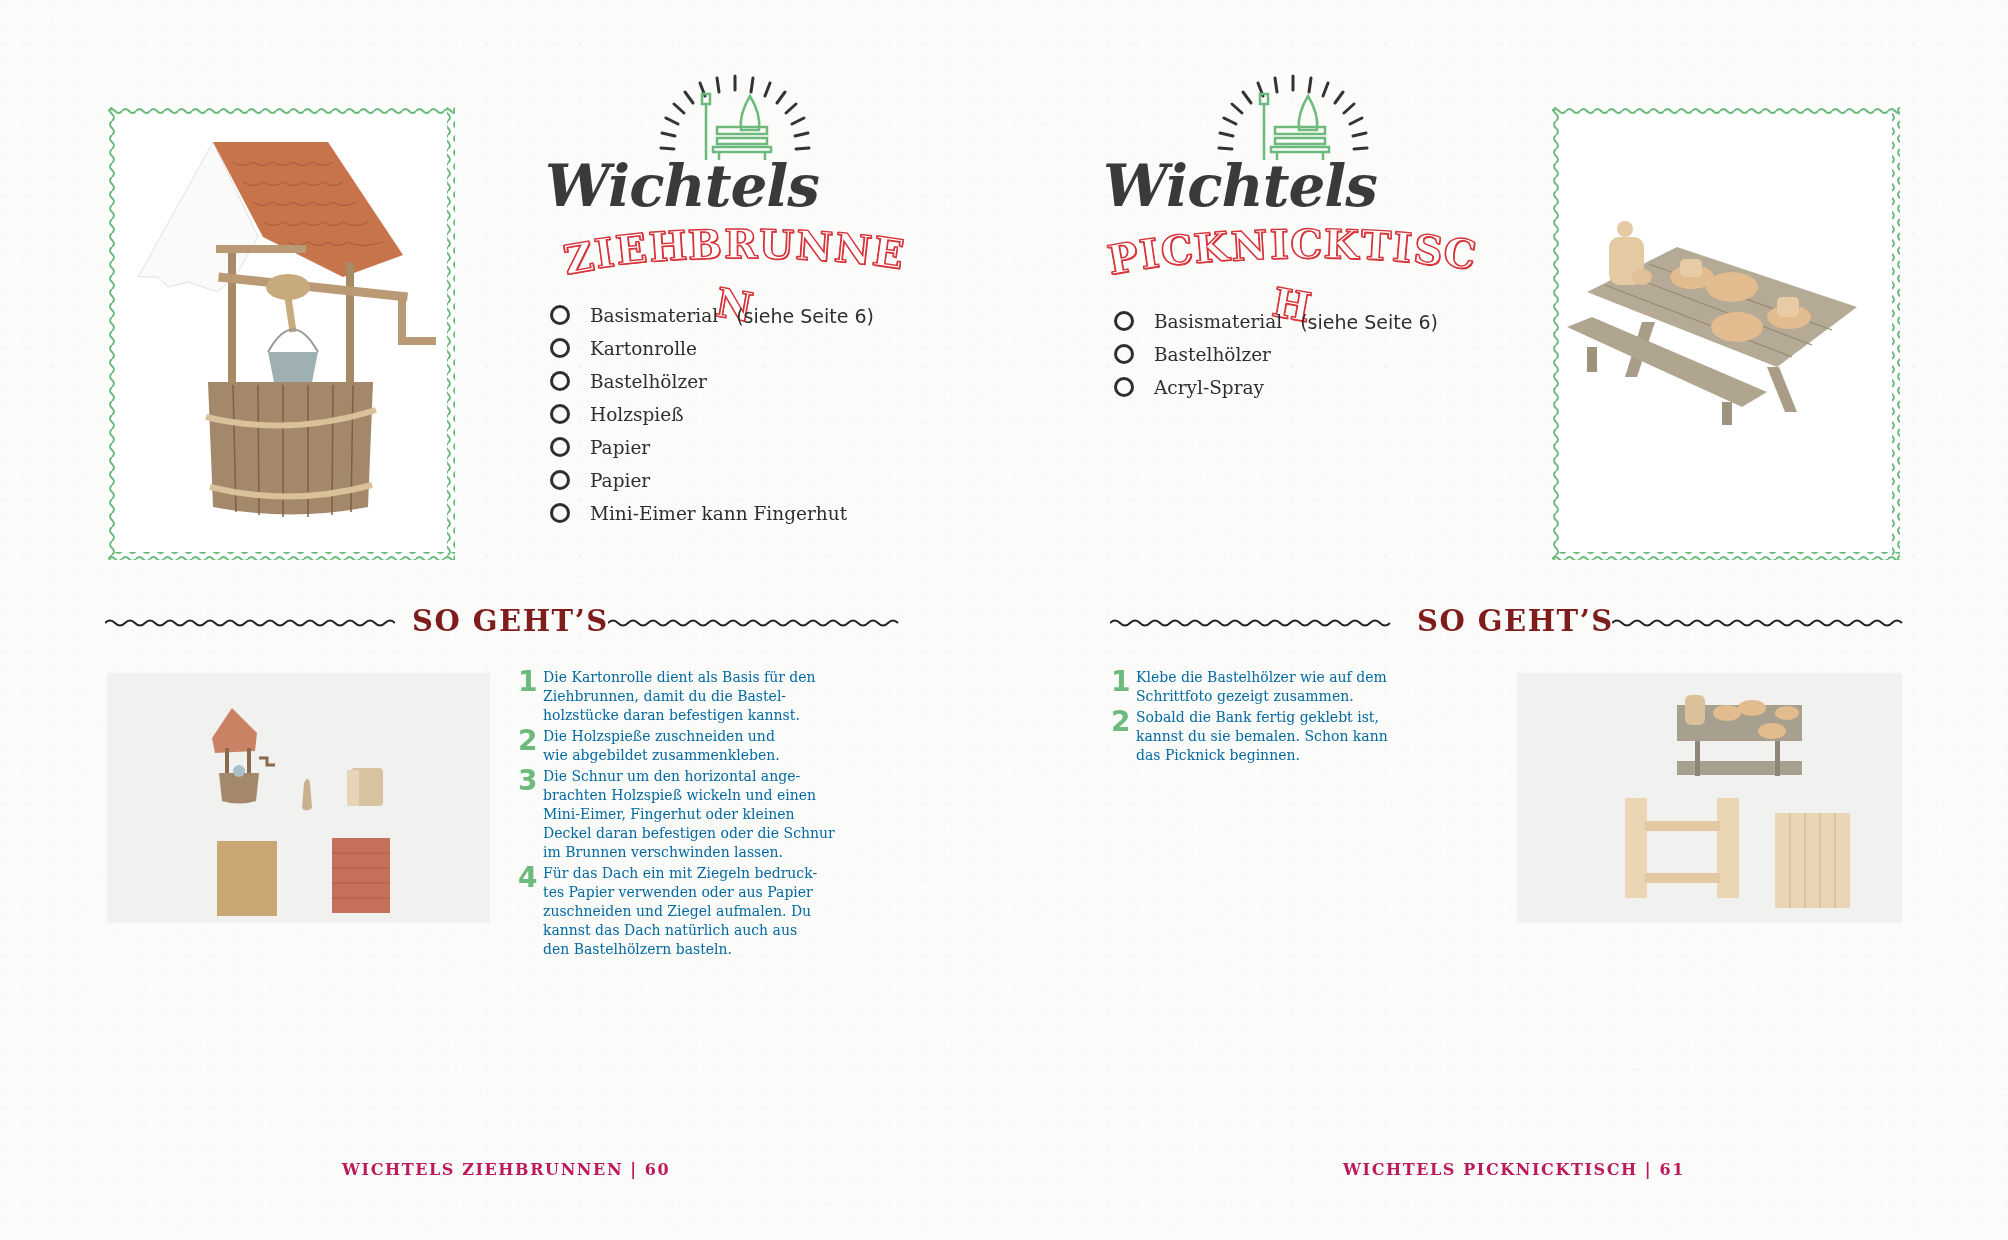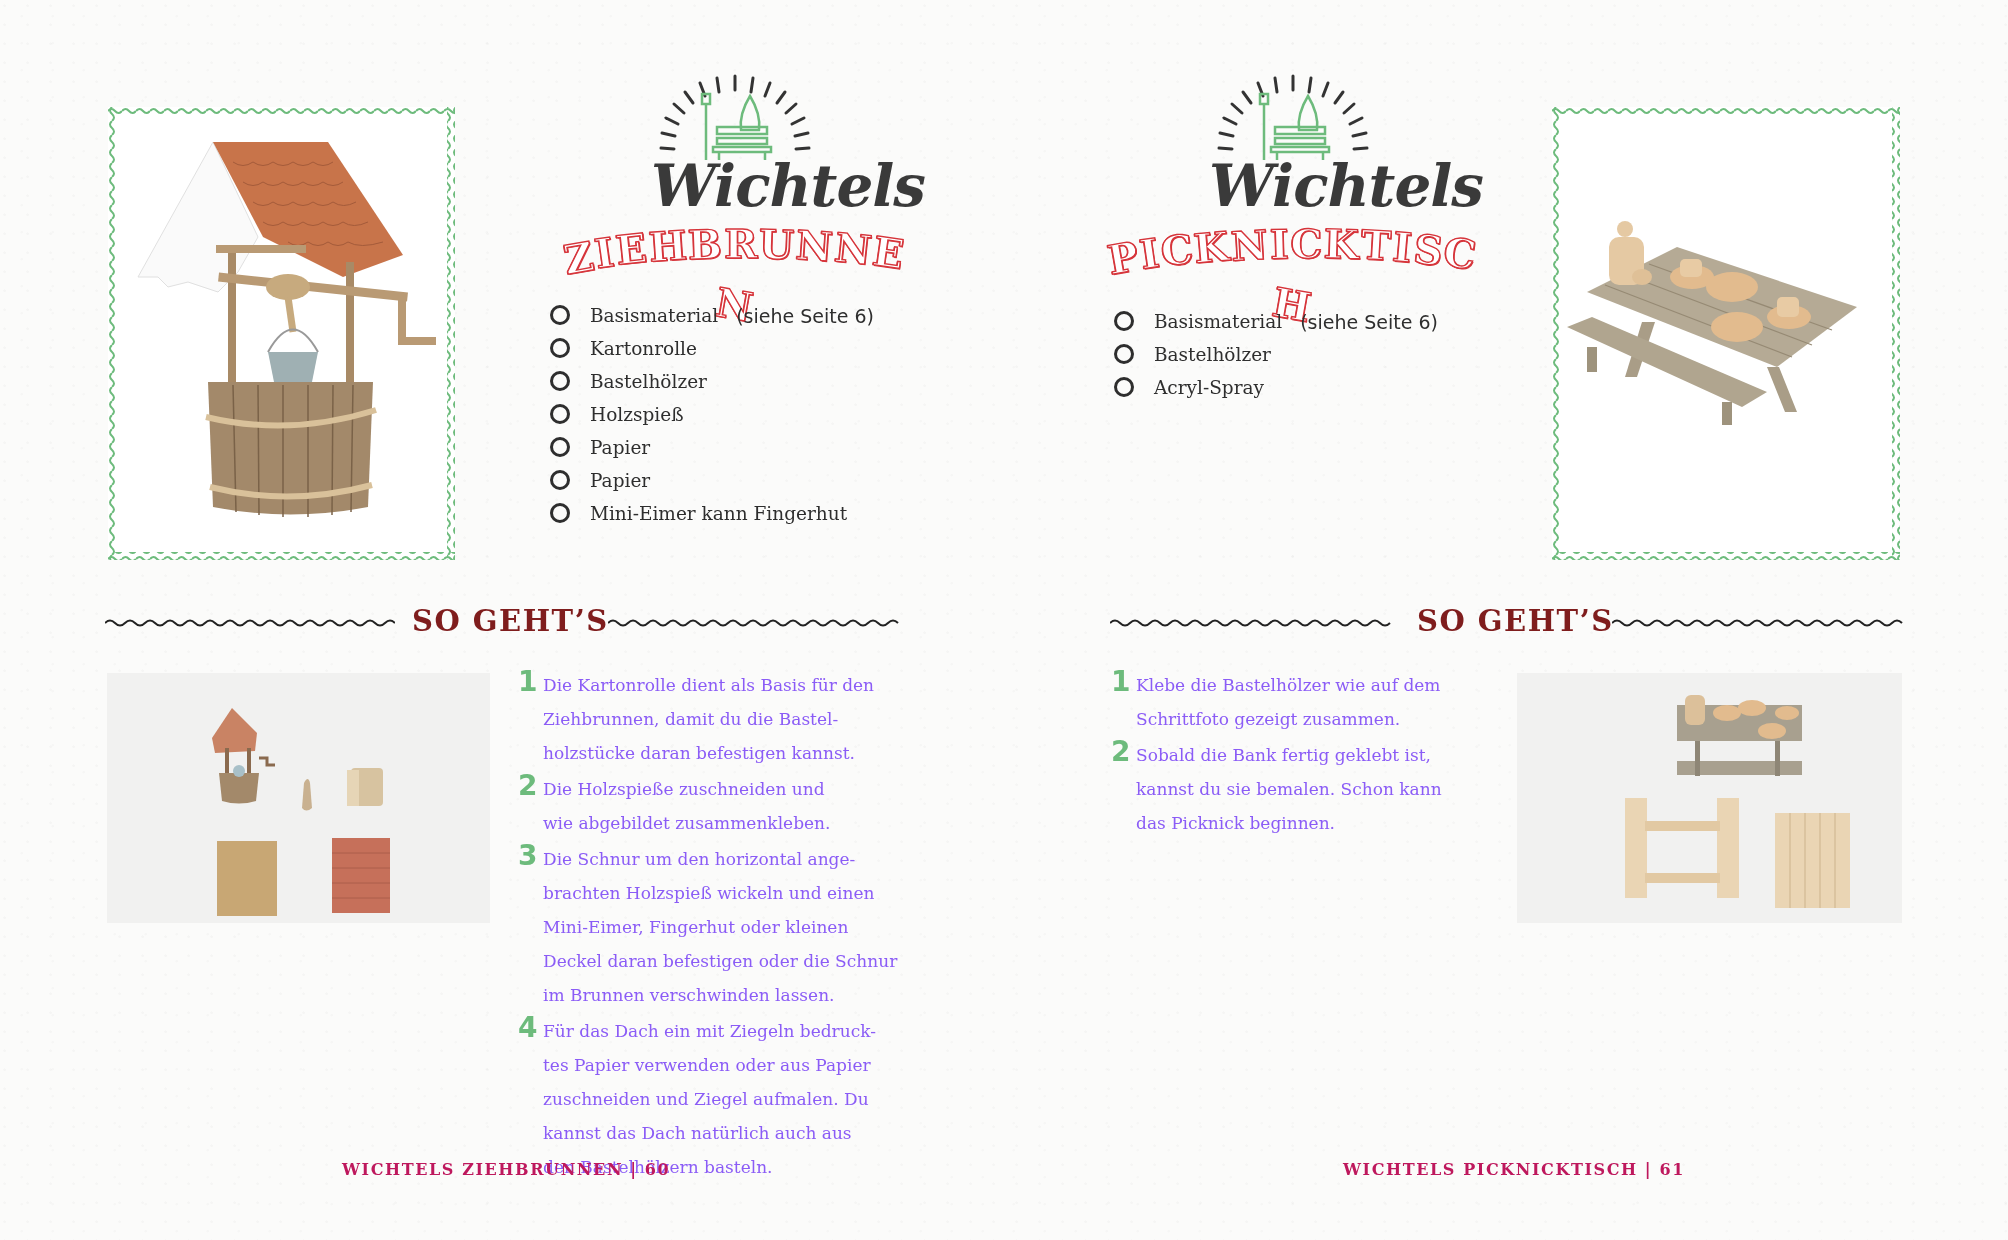--- a/index.html
+++ b/index.html
@@ -19,21 +19,21 @@
   .frame {
     position:absolute; box-sizing:border-box;
     background:#fff;
   }
   .frame svg.border { position:absolute; left:0; top:0; width:100%; height:100%; overflow:visible; }
 
   
   .logo { position:absolute; width:380px; height:230px; }
   .logo svg { position:absolute; left:0; top:0; }
   .logo .wichtels {
-    position:absolute; left:0; right:0; top:80px; text-align:right;
+    position:absolute; left:0; right:0; top:80px; text-align:left;
     font-family:"DejaVu Serif", serif; font-style:italic; font-weight:bold;
     font-size:58px; color:#3a3a3a; letter-spacing:-1px;
   }
   .logo .subtitle {
     position:absolute; left:0; right:0; top:148px; text-align:center;
   }
   .logo .subtitle span.ch {
     display:inline-block;
     font-family:"DejaVu Serif", serif; font-weight:bold;
     font-size:40px; color:#fff; letter-spacing:2px;
@@ -61,21 +61,21 @@
     font-size:29px; color:#7f1d1d; letter-spacing:1.5px; white-space:nowrap;
   }
 
   
   .steps { position:absolute; }
   .step { position:relative; padding-left:25px; margin-bottom:2px; }
   .step .num {
     position:absolute; left:0; top:-3px;
     font-family:"DejaVu Sans", sans-serif; font-weight:bold; font-size:28px; color:#6dbb7c;
   }
-  .step .text { font-size:17px; line-height:34px; color:#8b5cf6; white-space:pre-line; }
+  .step .text { font-size:14px; line-height:19px; color:#0369a1; white-space:pre-line; }
 
   
   .stepphoto { position:absolute; background:#f1f1f0; overflow:hidden; }
 
   .footer {
     position:absolute; font-family:"DejaVu Serif", serif; font-weight:bold;
     font-size:16px; letter-spacing:1.6px; color:#be185d; white-space:nowrap;
   }
 </style>
 </head>

